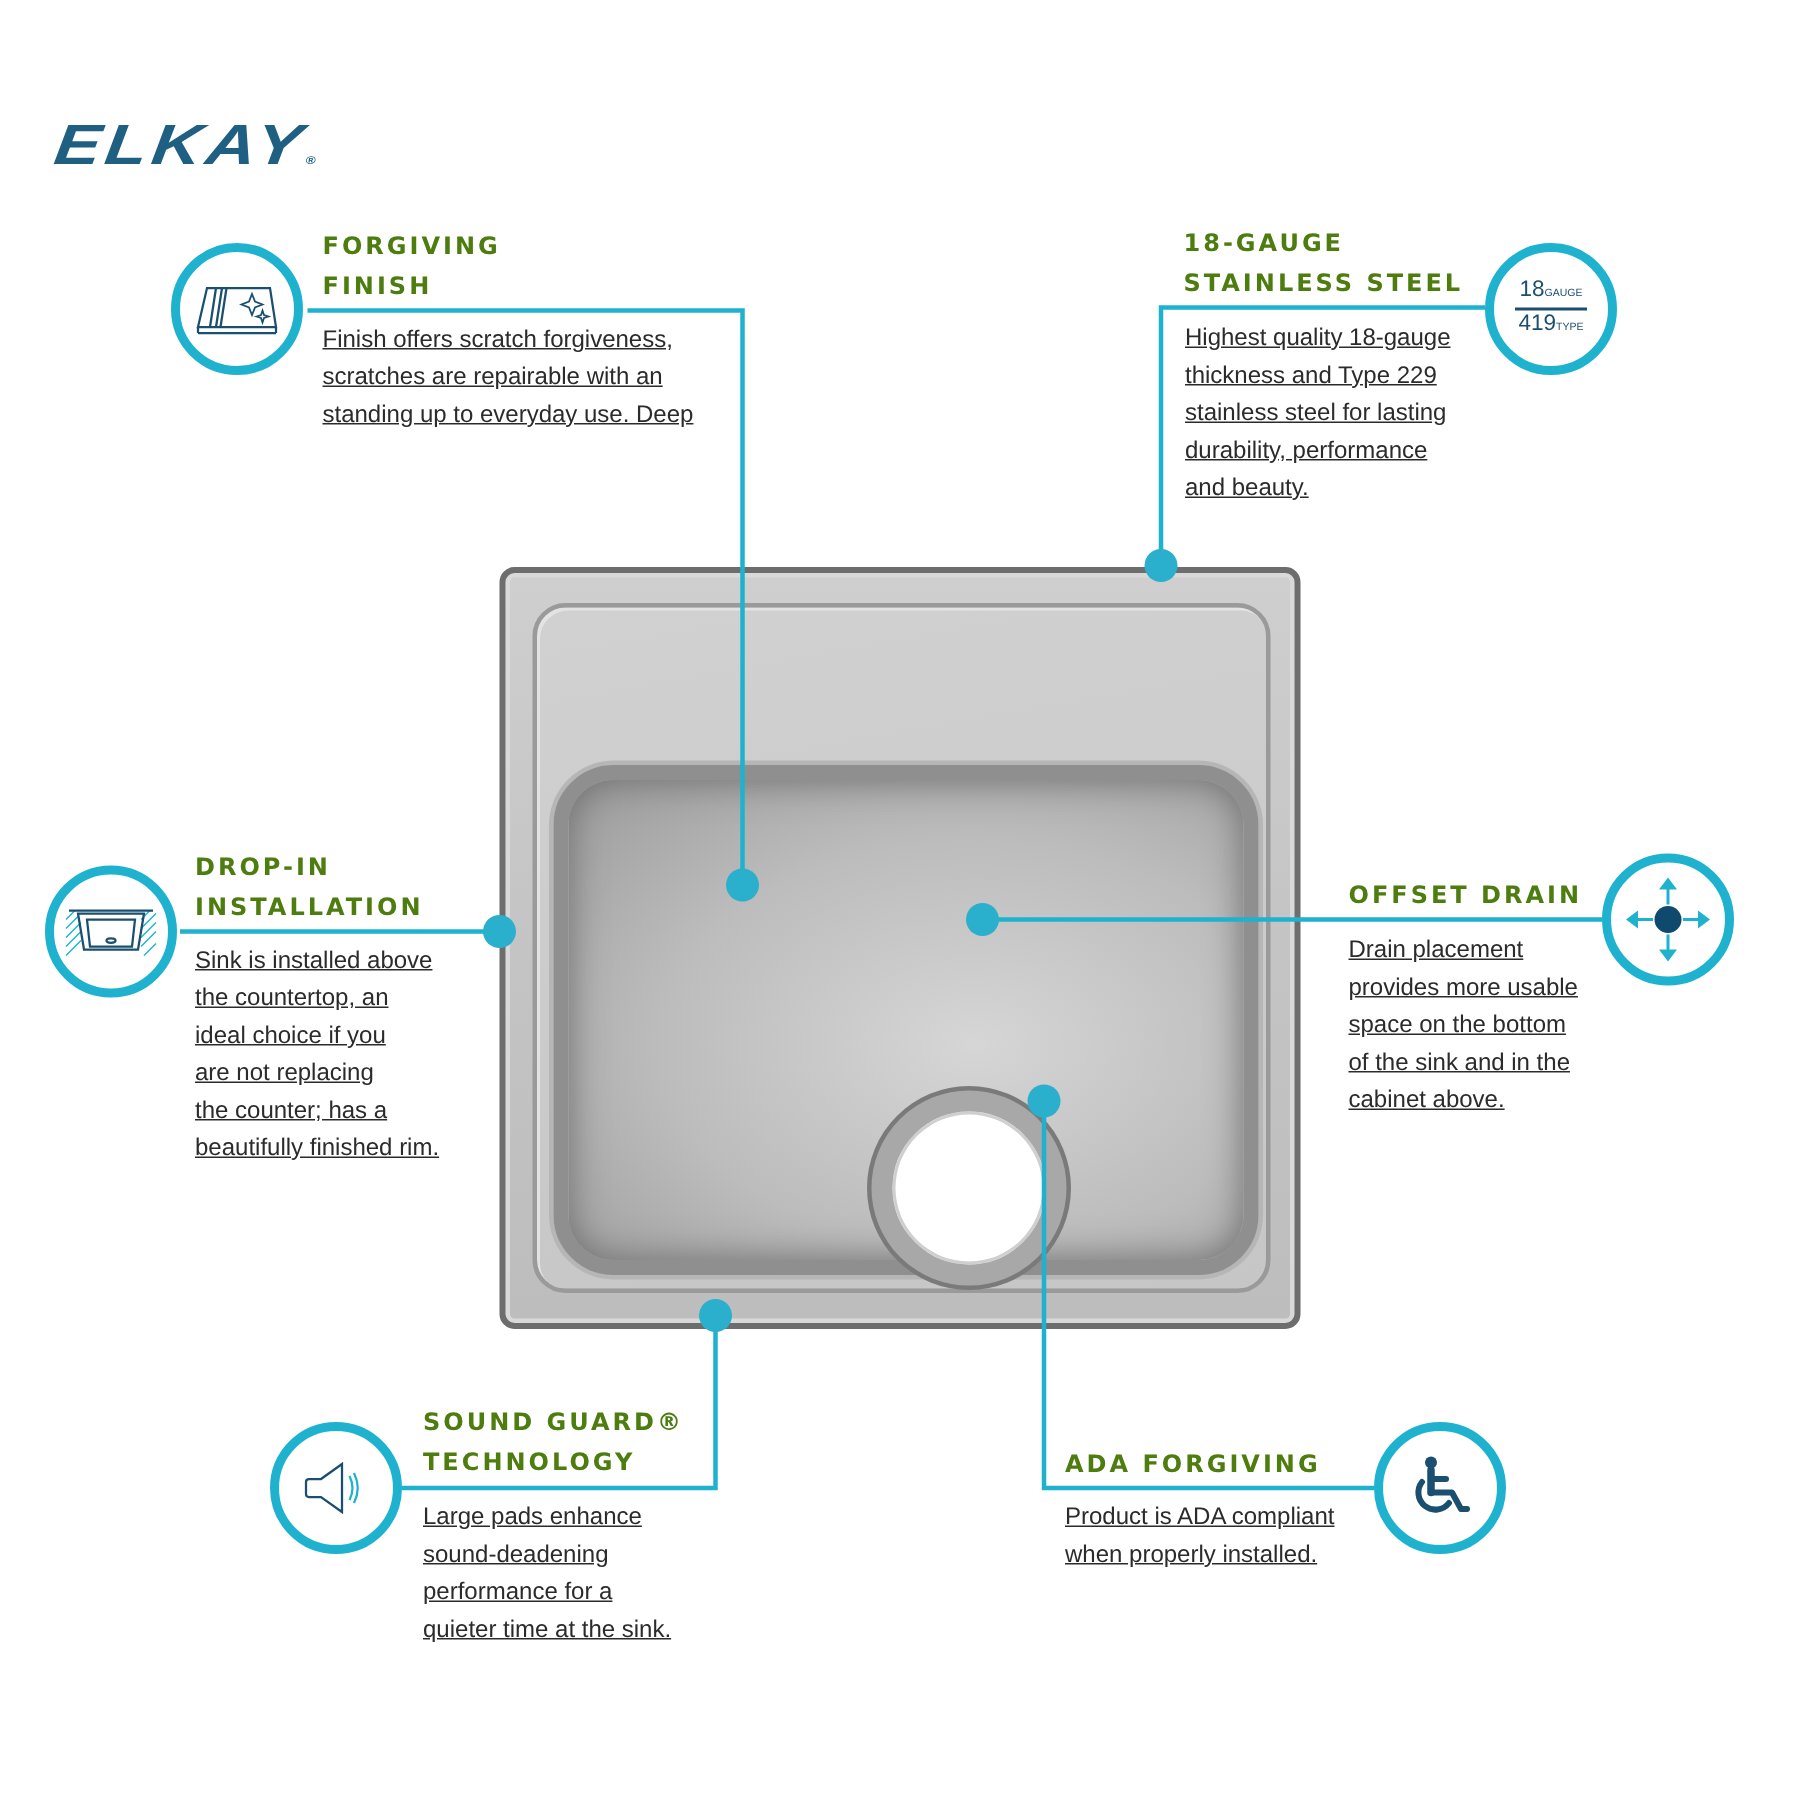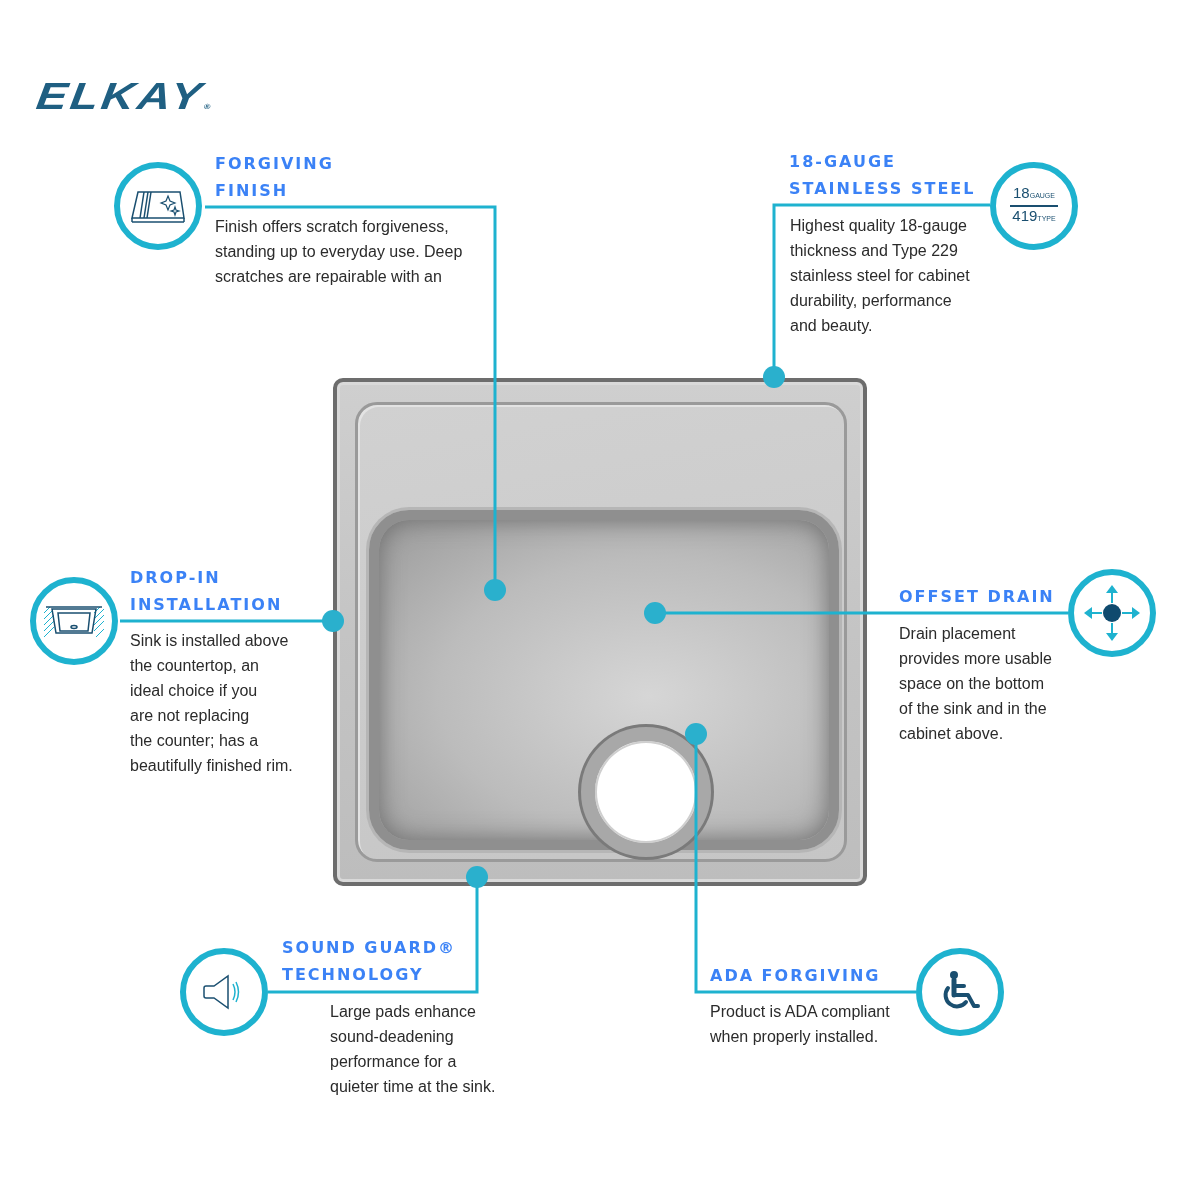--- a/index.html
+++ b/index.html
@@ -46,27 +46,27 @@
   svg.lines { position: absolute; left: 0; top: 0; width: 1200px; height: 1200px; pointer-events: none; }
 
   .icon-circle {
     position: absolute; width: 88px; height: 88px; border-radius: 50%;
     border: 6px solid #1eb2cf; background: #ffffff;
     display: flex; align-items: center; justify-content: center;
   }
 
   .feature-title {
     position: absolute; font-family: "DejaVu Sans", sans-serif; font-weight: 700;
-    font-size: 16px; letter-spacing: 2px; color: #3b82f6; line-height: 27px; white-space: nowrap;
+    font-size: 16px; letter-spacing: 2px; color: #4d7c0f; line-height: 27px; white-space: nowrap;
   }
   .feature-body {
     position: absolute; font-family: "Liberation Sans", sans-serif;
     font-size: 16px; line-height: 25px; color: #2b2b2b; white-space: nowrap;
   }
-  .feature-body span { display: block; }
+  .feature-body span { display: block; text-decoration: underline; }
 
   .gauge-icon { text-align: center; color: #1a4f70; font-family: "Liberation Sans", sans-serif; }
   .gauge-icon .row { font-size: 15px; line-height: 16px; }
   .gauge-icon .row small { font-size: 7px; letter-spacing: 0; }
   .gauge-icon .bar { width: 48px; height: 2px; background: #1a4f70; margin: 1px auto; }
 </style>
 </head>
 <body>
 
 <div class="logo"><span>ELKAY</span><span class="reg">®</span></div>
@@ -119,32 +119,32 @@
       <path d="M45 21 L46 24 L49 25 L46 26 L45 29 L44 26 L41 25 L44 24 Z"></path>
     </g>
   </svg>
 </div>
 <div class="feature-title" style="left:215px; top:150px;">
   <span style="display:block">FORGIVING</span>
   <span style="display:block">FINISH</span>
 </div>
 <div class="feature-body" style="left:215px; top:214px;">
   <span>Finish offers scratch forgiveness,</span>
+  <span>scratches are repairable with an</span>
   <span>standing up to everyday use. Deep</span>
-  <span>scratches are repairable with an</span>
 </div>
 
 <div class="feature-title" style="left:789px; top:148px;">
   <span style="display:block">18-GAUGE</span>
   <span style="display:block">STAINLESS STEEL</span>
 </div>
 <div class="feature-body" style="left:790px; top:213px;">
   <span>Highest quality 18-gauge</span>
   <span>thickness and Type 229</span>
-  <span>stainless steel for cabinet</span>
+  <span>stainless steel for lasting</span>
   <span>durability, performance</span>
   <span>and beauty.</span>
 </div>
 <div class="icon-circle" style="left:990px; top:162px;">
   <div class="gauge-icon">
     <div class="row"><span>18</span><small>GAUGE</small></div>
     <div class="bar"></div>
     <div class="row"><span>419</span><small>TYPE</small></div>
   </div>
 </div>
@@ -218,21 +218,21 @@
     <g stroke="#1eb2cf" stroke-width="1.5" fill="none">
       <path d="M33 16 Q37 24 33 32"></path>
       <path d="M36 14 Q41 24 36 34"></path>
     </g>
   </svg>
 </div>
 <div class="feature-title" style="left:282px; top:934px;">
   <span style="display:block">SOUND GUARD®</span>
   <span style="display:block">TECHNOLOGY</span>
 </div>
-<div class="feature-body" style="left:282px; top:999px;margin-left:48px;">
+<div class="feature-body" style="left:282px; top:999px;">
   <span>Large pads enhance</span>
   <span>sound-deadening</span>
   <span>performance for a</span>
   <span>quieter time at the sink.</span>
 </div>
 
 <div class="feature-title" style="left:710px; top:962px;">
   <span style="display:block">ADA FORGIVING</span>
 </div>
 <div class="feature-body" style="left:710px; top:999px;">

